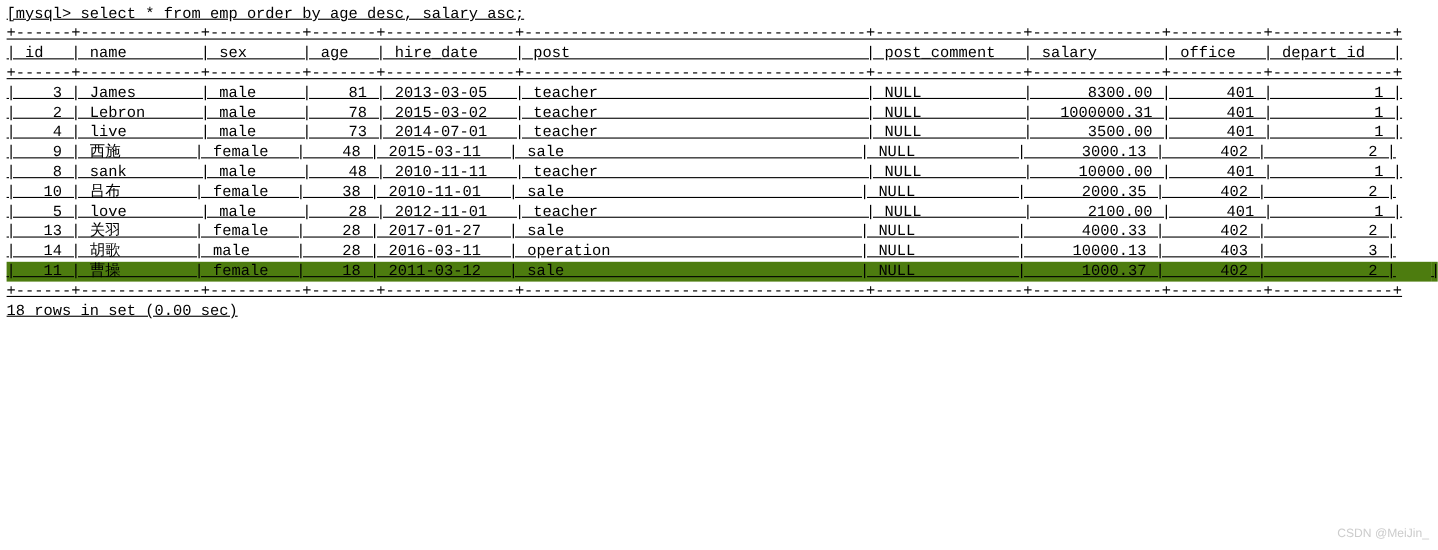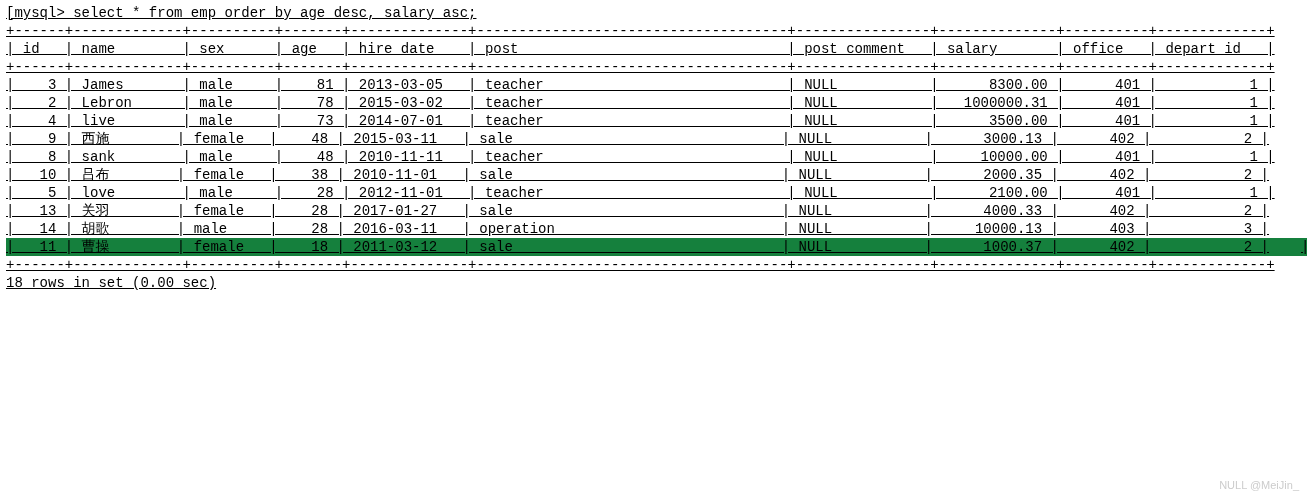--- a/index.html
+++ b/index.html
@@ -6,27 +6,27 @@
     margin: 0;
     padding: 4px 6px;
     font-family: "Courier New", Courier, monospace;
     font-size: 14px;
     line-height: 18px;
     color: #000;
     background: #fff;
     white-space: nowrap;
   }
   .line { white-space: pre; text-decoration: underline; }
-  .hl { background: #15803d; display:inline-block; width:100%; }
+  .hl { background: #4d7c0f; display:inline-block; width:100%; }
   .watermark {
     position: absolute;
     right: 8px;
     bottom: 6px;
     color: #ccc;
     font-family: sans-serif;
     font-size: 11px;
   }
 </style>
 </head>
 <body>
 
 <div id="out"><div class="line">[mysql&gt; select * from emp order by age desc, salary asc;</div><div class="line">+------+-------------+----------+-------+--------------+-------------------------------------+----------------+--------------+----------+-------------+</div><div class="line">| id   | name        | sex      | age   | hire_date    | post                                | post_comment   | salary       | office   | depart_id   |</div><div class="line">+------+-------------+----------+-------+--------------+-------------------------------------+----------------+--------------+----------+-------------+</div><div class="line">|    3 | James       | male     |    81 | 2013-03-05   | teacher                             | NULL           |      8300.00 |      401 |           1 |</div><div class="line">|    2 | Lebron      | male     |    78 | 2015-03-02   | teacher                             | NULL           |   1000000.31 |      401 |           1 |</div><div class="line">|    4 | live        | male     |    73 | 2014-07-01   | teacher                             | NULL           |      3500.00 |      401 |           1 |</div><div class="line">|    9 | 西施        | female   |    48 | 2015-03-11   | sale                                | NULL           |      3000.13 |      402 |           2 |</div><div class="line">|    8 | sank        | male     |    48 | 2010-11-11   | teacher                             | NULL           |     10000.00 |      401 |           1 |</div><div class="line">|   10 | 吕布        | female   |    38 | 2010-11-01   | sale                                | NULL           |      2000.35 |      402 |           2 |</div><div class="line">|    5 | love        | male     |    28 | 2012-11-01   | teacher                             | NULL           |      2100.00 |      401 |           1 |</div><div class="line">|   13 | 关羽        | female   |    28 | 2017-01-27   | sale                                | NULL           |      4000.33 |      402 |           2 |</div><div class="line">|   14 | 胡歌        | male     |    28 | 2016-03-11   | operation                           | NULL           |     10000.13 |      403 |           3 |</div><div class="line hl">|   11 | 曹操        | female   |    18 | 2011-03-12   | sale                                | NULL           |      1000.37 |      402 |           2 |</div><div class="line hl">|   12 | 张飞        | female   |    18 | 2016-05-13   | sale                                | NULL           |      3000.29 |      402 |           2 |</div><div class="line">+------+-------------+----------+-------+--------------+-------------------------------------+----------------+--------------+----------+-------------+</div><div class="line">18 rows in set (0.00 sec)</div></div>
-<div class="watermark">NULL @MeiJin_</div>
+<div class="watermark">CSDN @MeiJin_</div>
 
 </body></html>

